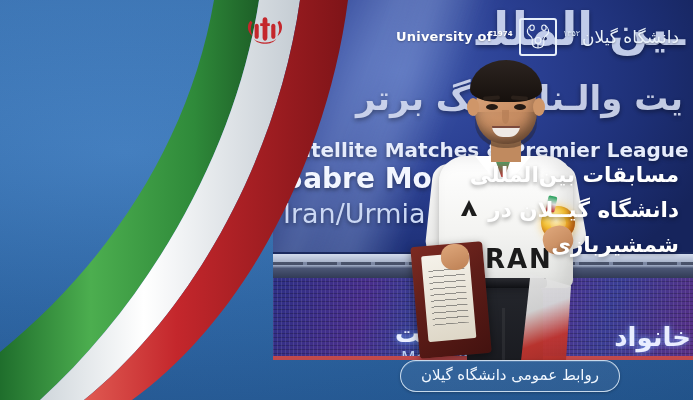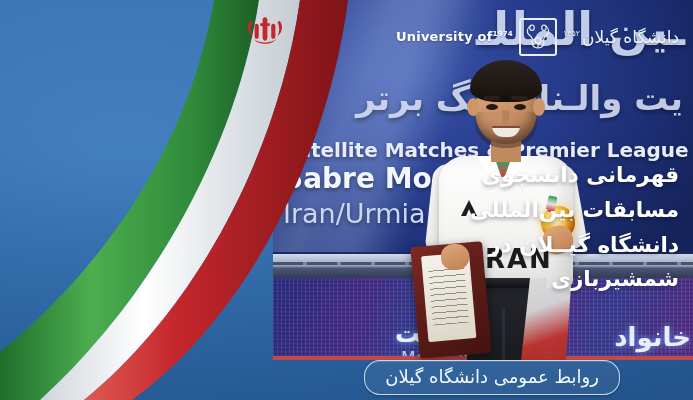--- a/index.html
+++ b/index.html
@@ -306,21 +306,21 @@
     text-shadow:0 2px 4px rgba(0,0,0,.35);
   }
   .headline .ln{display:block;white-space:nowrap;}
 
   
   .pill{
     position:absolute;right:73px;top:360px;
     padding:5px 20px 7px;
     border:1px solid rgba(226,238,250,.85);
     border-radius:16px;
-    color:#f2f8ff;font-size:18px;direction:rtl;white-space:nowrap;
+    color:#f2f8ff;font-size:15px;direction:rtl;white-space:nowrap;
     background:rgba(255,255,255,.05);
     box-shadow:0 1px 3px rgba(0,0,0,.25), inset 0 1px 0 rgba(255,255,255,.15);
   }
 </style>
 </head>
 <body>
 
 <div class="banner">
 
   <div class="blue-panel"></div>
@@ -428,21 +428,20 @@
         <circle cx="20" cy="24" r="3.4"></circle>
         <path d="M20,27.4 L20,33"></path>
       </svg>
     </div>
     <div class="logo-en">
       <div class="l1"><span>University of</span><sup>1974</sup></div>
     </div>
   </div>
 
   <div class="headline">
-    <span class="ln">قهرمانی دانشجوی</span>
     <span class="ln">مسابقات بین‌المللی</span>
     <span class="ln">دانشگاه گیــلان در</span>
     <span class="ln">شمشیربازی</span>
   </div>
 
   <div class="pill">روابط عمومی دانشگاه گیلان</div>
 
 </div>
 
 </body></html>

